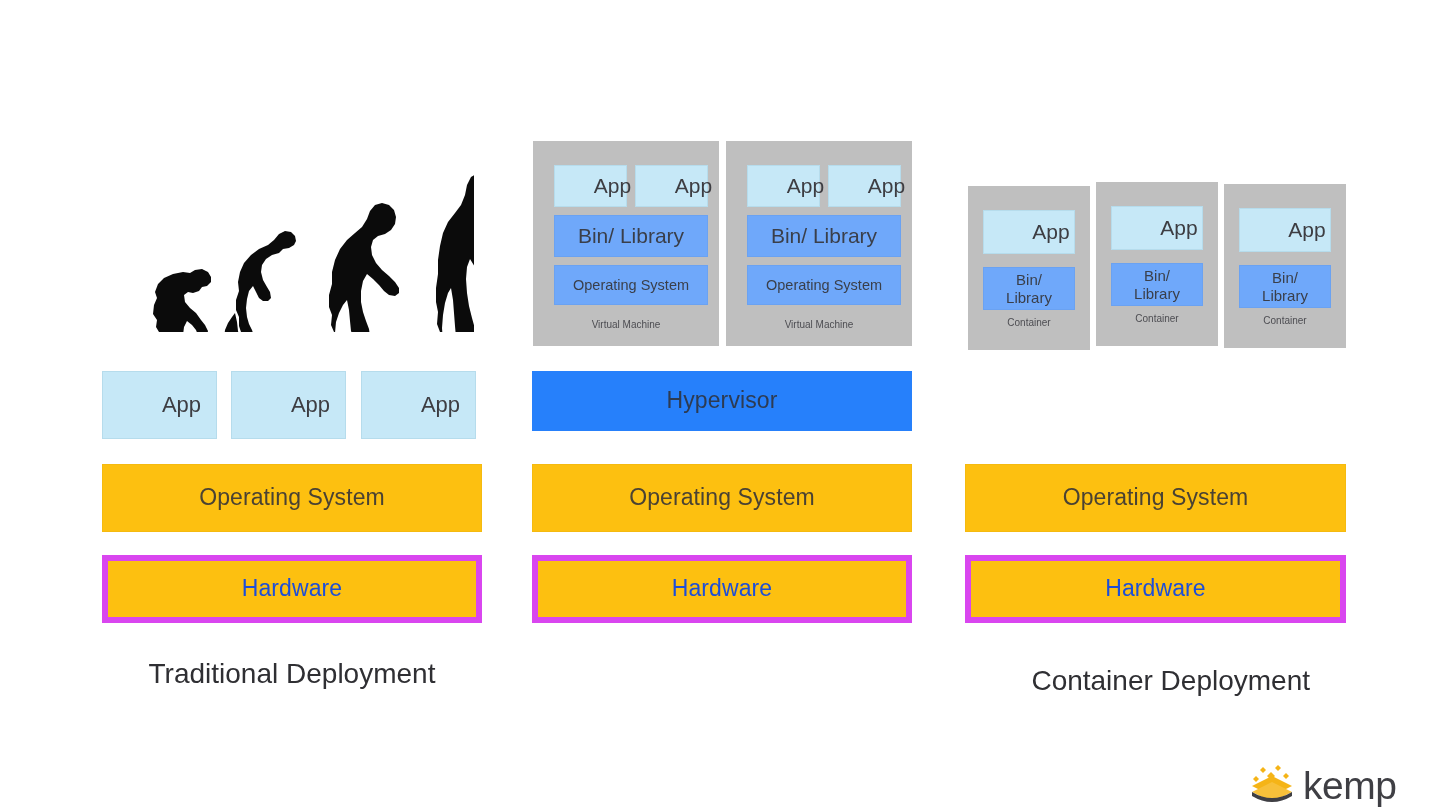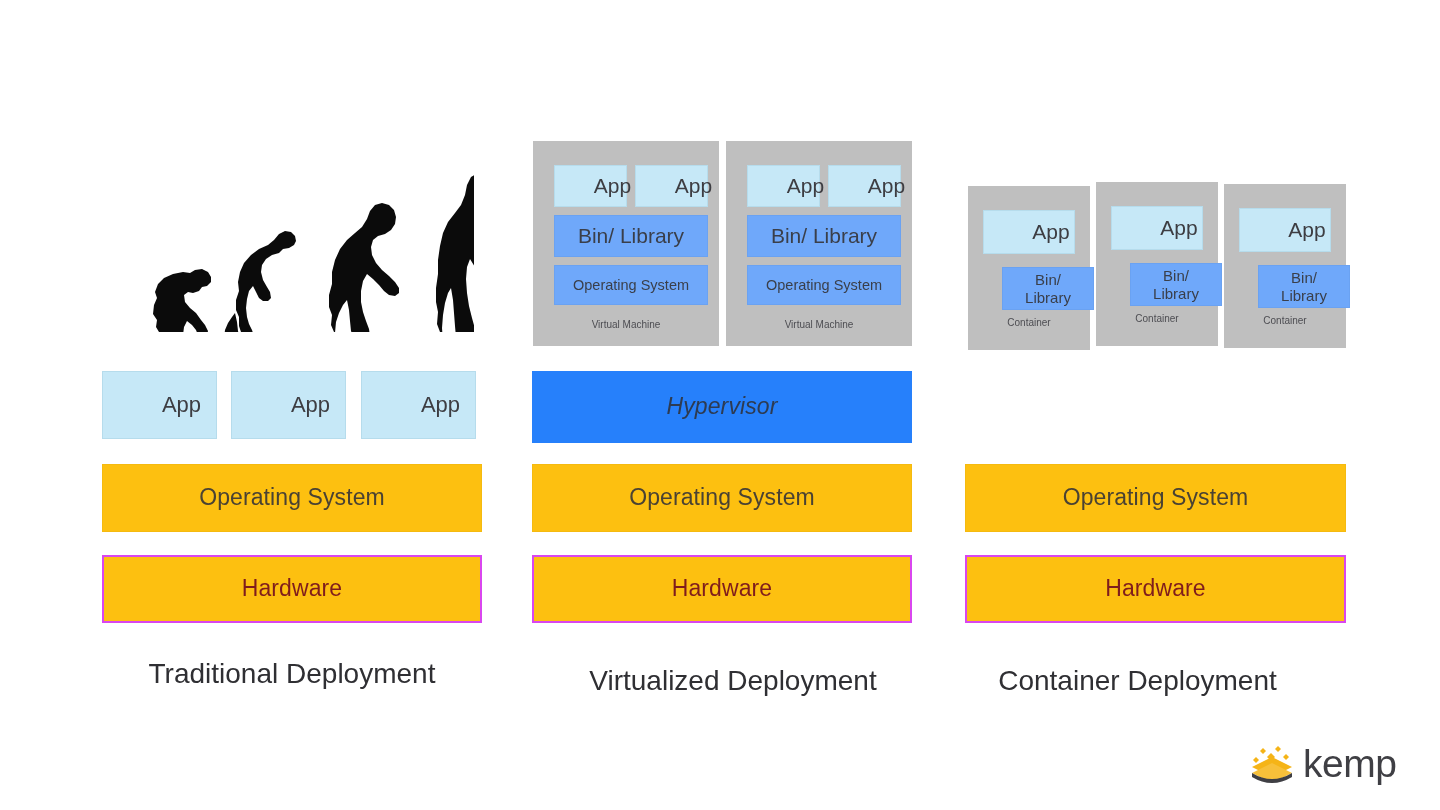--- a/index.html
+++ b/index.html
@@ -47,38 +47,38 @@
     border: 1px solid #6aa2f2;
     color: #3a3f4a;
   }
   .c-os-yellow {
     background: #fdc010;
     border: 1px solid #f5ba10;
     color: #4a4233;
   }
   .c-hw-yellow {
     background: #fdc010;
-    border: 2px solid #d946ef;
-    color: #7f1d1d;
+    border: 6px solid #d946ef;
+    color: #1d4ed8;
   }
   .c-blue-bar {
     background: #2680fb;
     border: 1px solid #2680fb;
     color: #2d3b52;
   }
   .c-gray-box {
     background: #bfbfbf;
   }
 
   
   .bar-text { font-size: 23px; font-weight: 400; letter-spacing: .1px; }
   .app-text-lg { font-size: 22px; font-weight: 400; }
   .app-text-md { font-size: 21px; font-weight: 400; }
   .bin-text-lg { font-size: 21px; font-weight: 400; }
-  .bin-text-sm { font-size: 15px; font-weight: 400; line-height: 1.18; margin-left: 19px; }
+  .bin-text-sm { font-size: 15px; font-weight: 400; line-height: 1.18; }
   .os-text-sm { font-size: 14.5px; font-weight: 400; }
   .group-caption {
     font-size: 10px;
     color: #4d4d52;
     text-align: center;
     width: 100%;
   }
 
   
   .col-caption {
@@ -89,25 +89,25 @@
     white-space: nowrap;
   }
 
   
   .evolution { position: absolute; left: 118px; top: 140px; width: 356px; height: 192px; }
 
   
   .logo-wrap {
     position: absolute;
     left: 1247px;
-    top: 744px;
+    top: 760px;
     width: 140px;
     height: 50px;
     display: flex;
-    align-items: flex-start;
+    align-items: center;
   }
   .logo-text {
     font-size: 39px;
     font-weight: 400;
     color: #3f3f44;
     letter-spacing: -0.5px;
     margin-left: 6px;
     line-height: 1;
     font-family: "Liberation Sans", sans-serif;
   }
@@ -183,35 +183,32 @@
       <span>Bin/ Library</span>
     </div>
     <div class="abs cell c-bin os-text-sm" style="left:21px;top:124px;width:154px;height:40px;">
       <span>Operating System</span>
     </div>
     <div class="abs group-caption" style="left:0;top:178px;">
       <span>Virtual Machine</span>
     </div>
   </div>
 
-  <div class="abs cell c-blue-bar bar-text" style="left:532px;top:371px;width:380px;height:72px;font-style:italic;">
+  <div class="abs cell c-blue-bar bar-text" style="left:532px;top:371px;width:380px;height:60px;">
     <span>Hypervisor</span>
   </div>
 
   <div class="abs cell c-os-yellow bar-text" style="left:532px;top:464px;width:380px;height:68px;">
     <span>Operating System</span>
   </div>
 
   <div class="abs cell c-hw-yellow bar-text" style="left:532px;top:555px;width:380px;height:68px;">
     <span>Hardware</span>
   </div>
 
-  <div class="col-caption" style="left:532px;top:665px;width:402px;">
-    <span>Virtualized Deployment</span>
-  </div>
 
   <div class="abs c-gray-box" style="left:968px;top:186px;width:122px;height:164px;">
     <div class="abs cell c-app app-text-md" style="left:15px;top:24px;width:92px;height:44px;">
       <span>App</span>
     </div>
     <div class="abs cell c-bin bin-text-sm" style="left:15px;top:81px;width:92px;height:43px;white-space:pre-line;">
       <span>Bin/
 Library</span>
     </div>
     <div class="abs group-caption" style="left:0;top:131px;">
@@ -247,21 +244,21 @@
 
 
   <div class="abs cell c-os-yellow bar-text" style="left:965px;top:464px;width:381px;height:68px;">
     <span>Operating System</span>
   </div>
 
   <div class="abs cell c-hw-yellow bar-text" style="left:965px;top:555px;width:381px;height:68px;">
     <span>Hardware</span>
   </div>
 
-  <div class="col-caption" style="left:965px;top:665px;width:345px;">
+  <div class="col-caption" style="left:965px;top:665px;width:345px;text-align:right;">
     <span>Container Deployment</span>
   </div>
 
   <div class="logo-wrap">
     <span style="display:block;width:50px;height:44px;">
       <svg viewBox="0 0 50 44" width="50" height="44" xmlns="http://www.w3.org/2000/svg" aria-hidden="true">
 
         <g fill="#f5b417">
           <polygon points="16,4 19,7 16,10 13,7"></polygon>
           <polygon points="31,2 34,5 31,8 28,5"></polygon>

